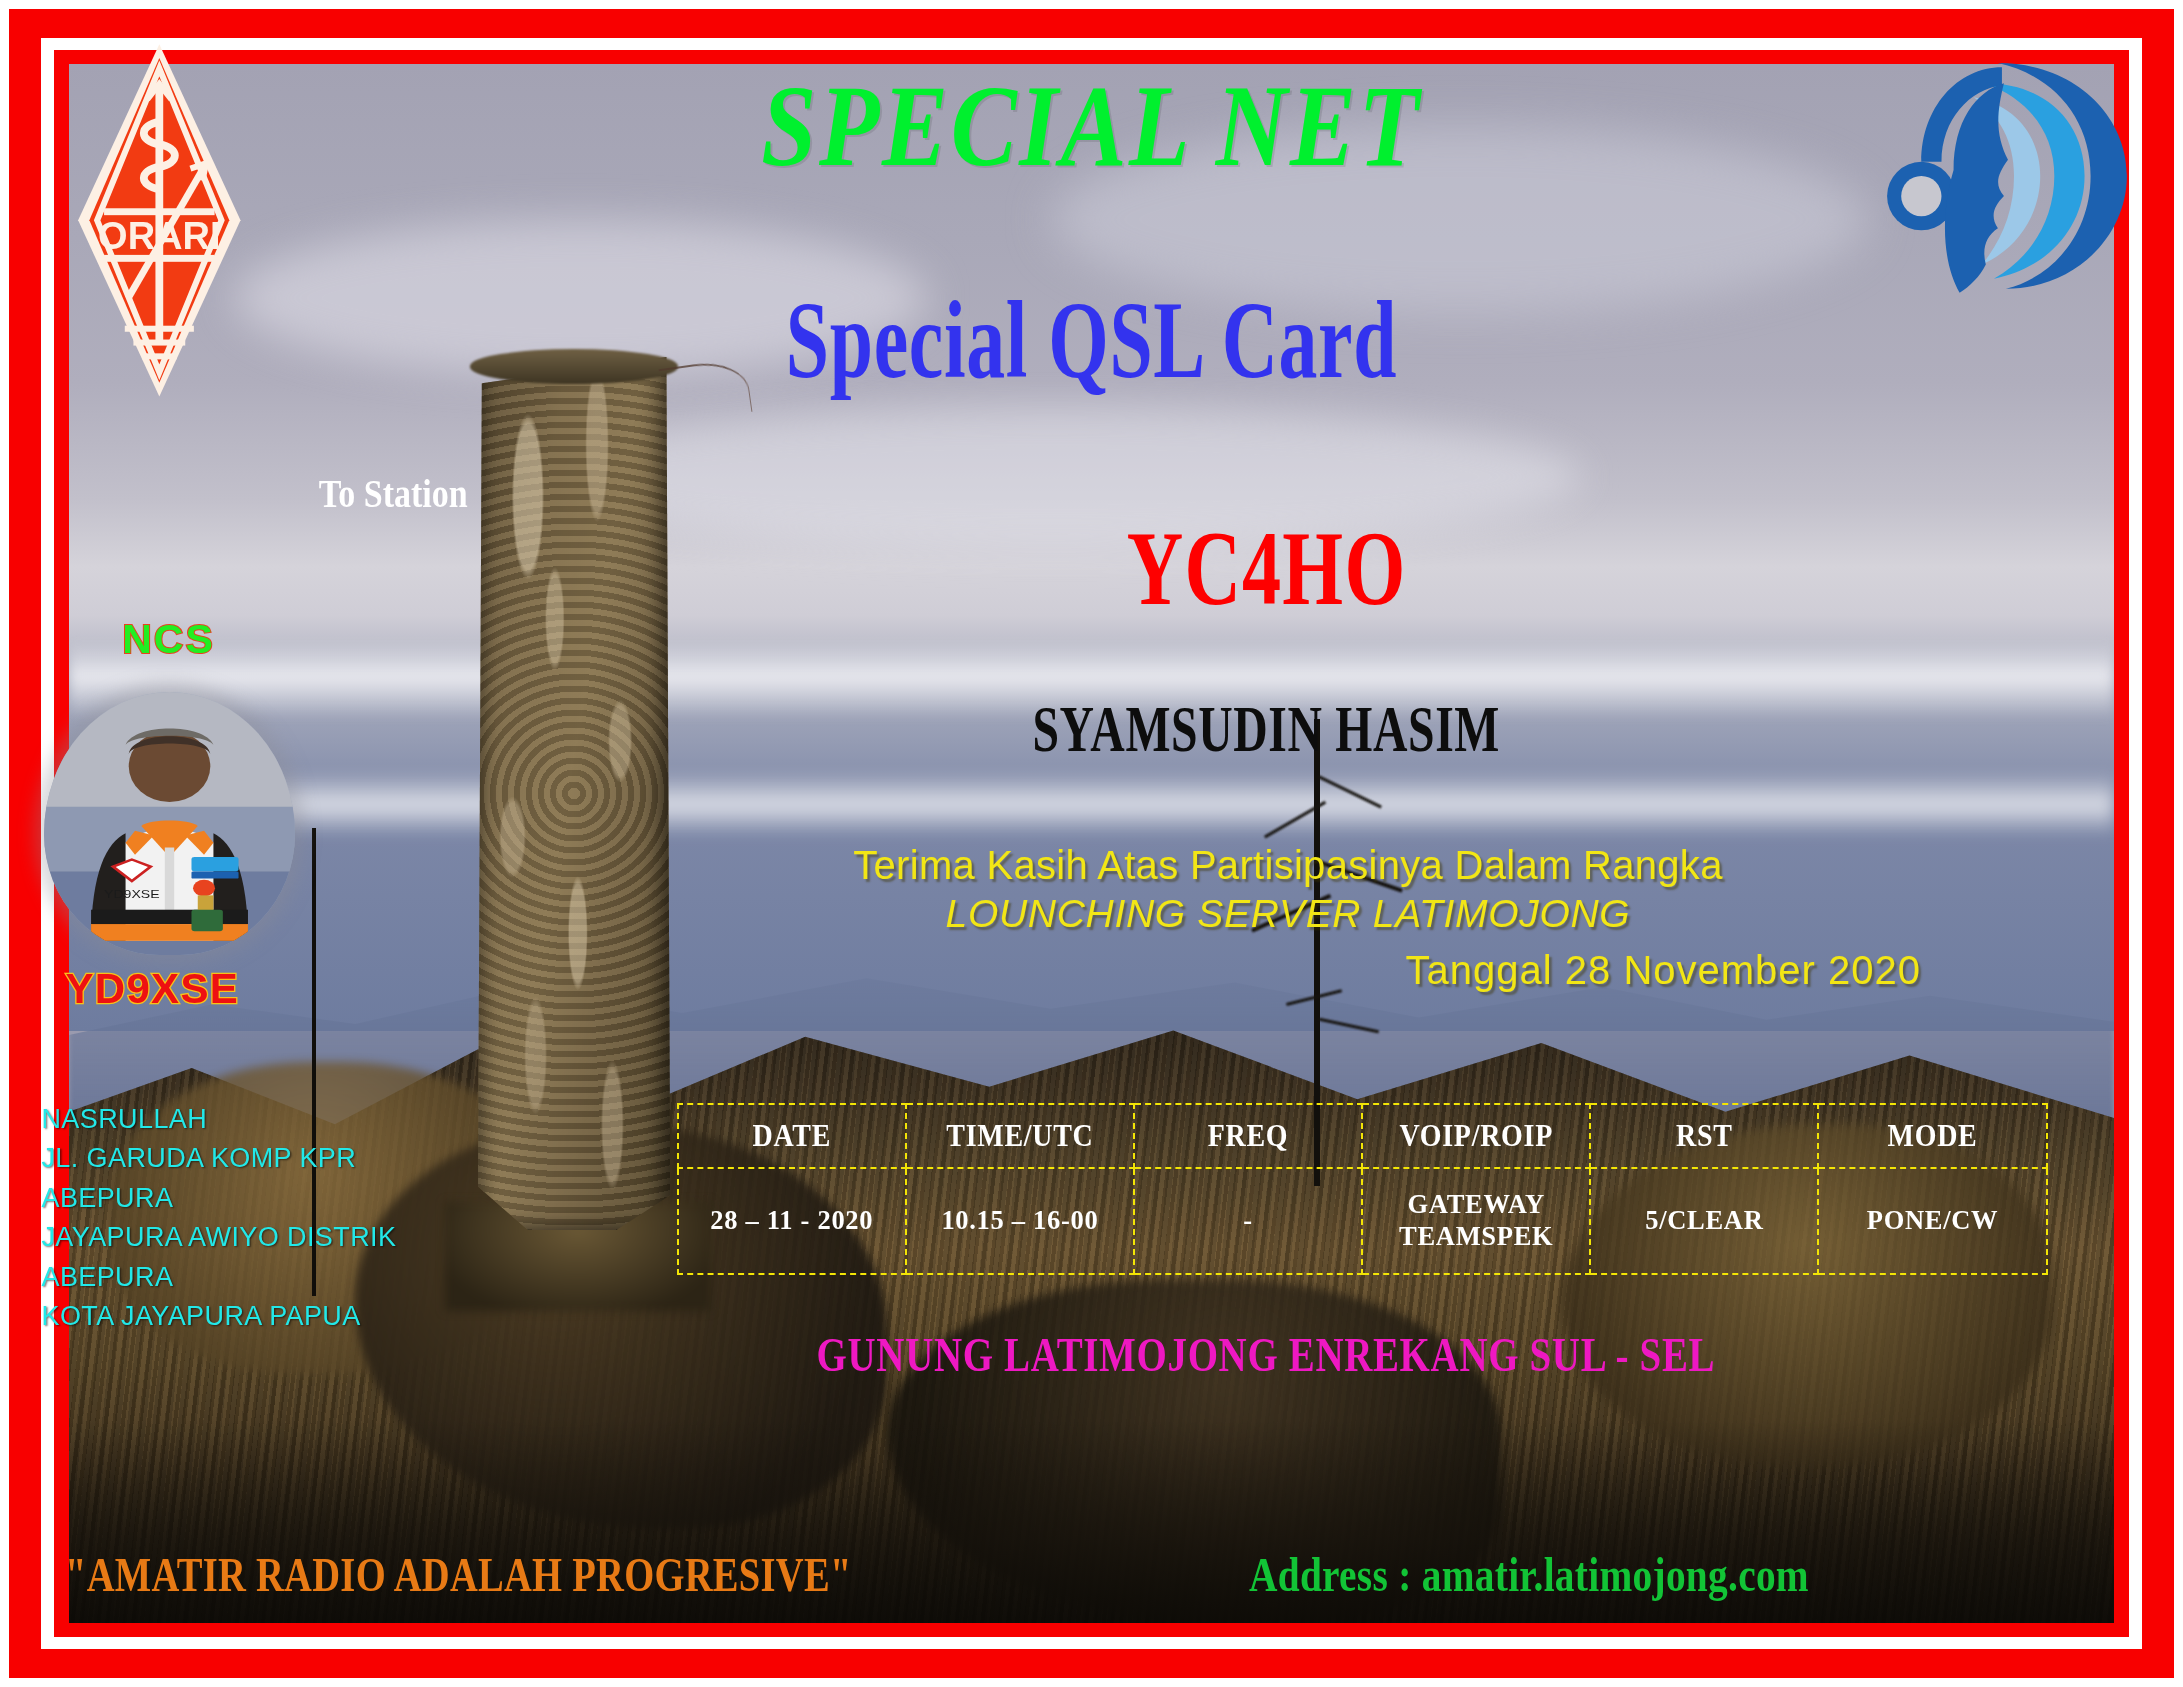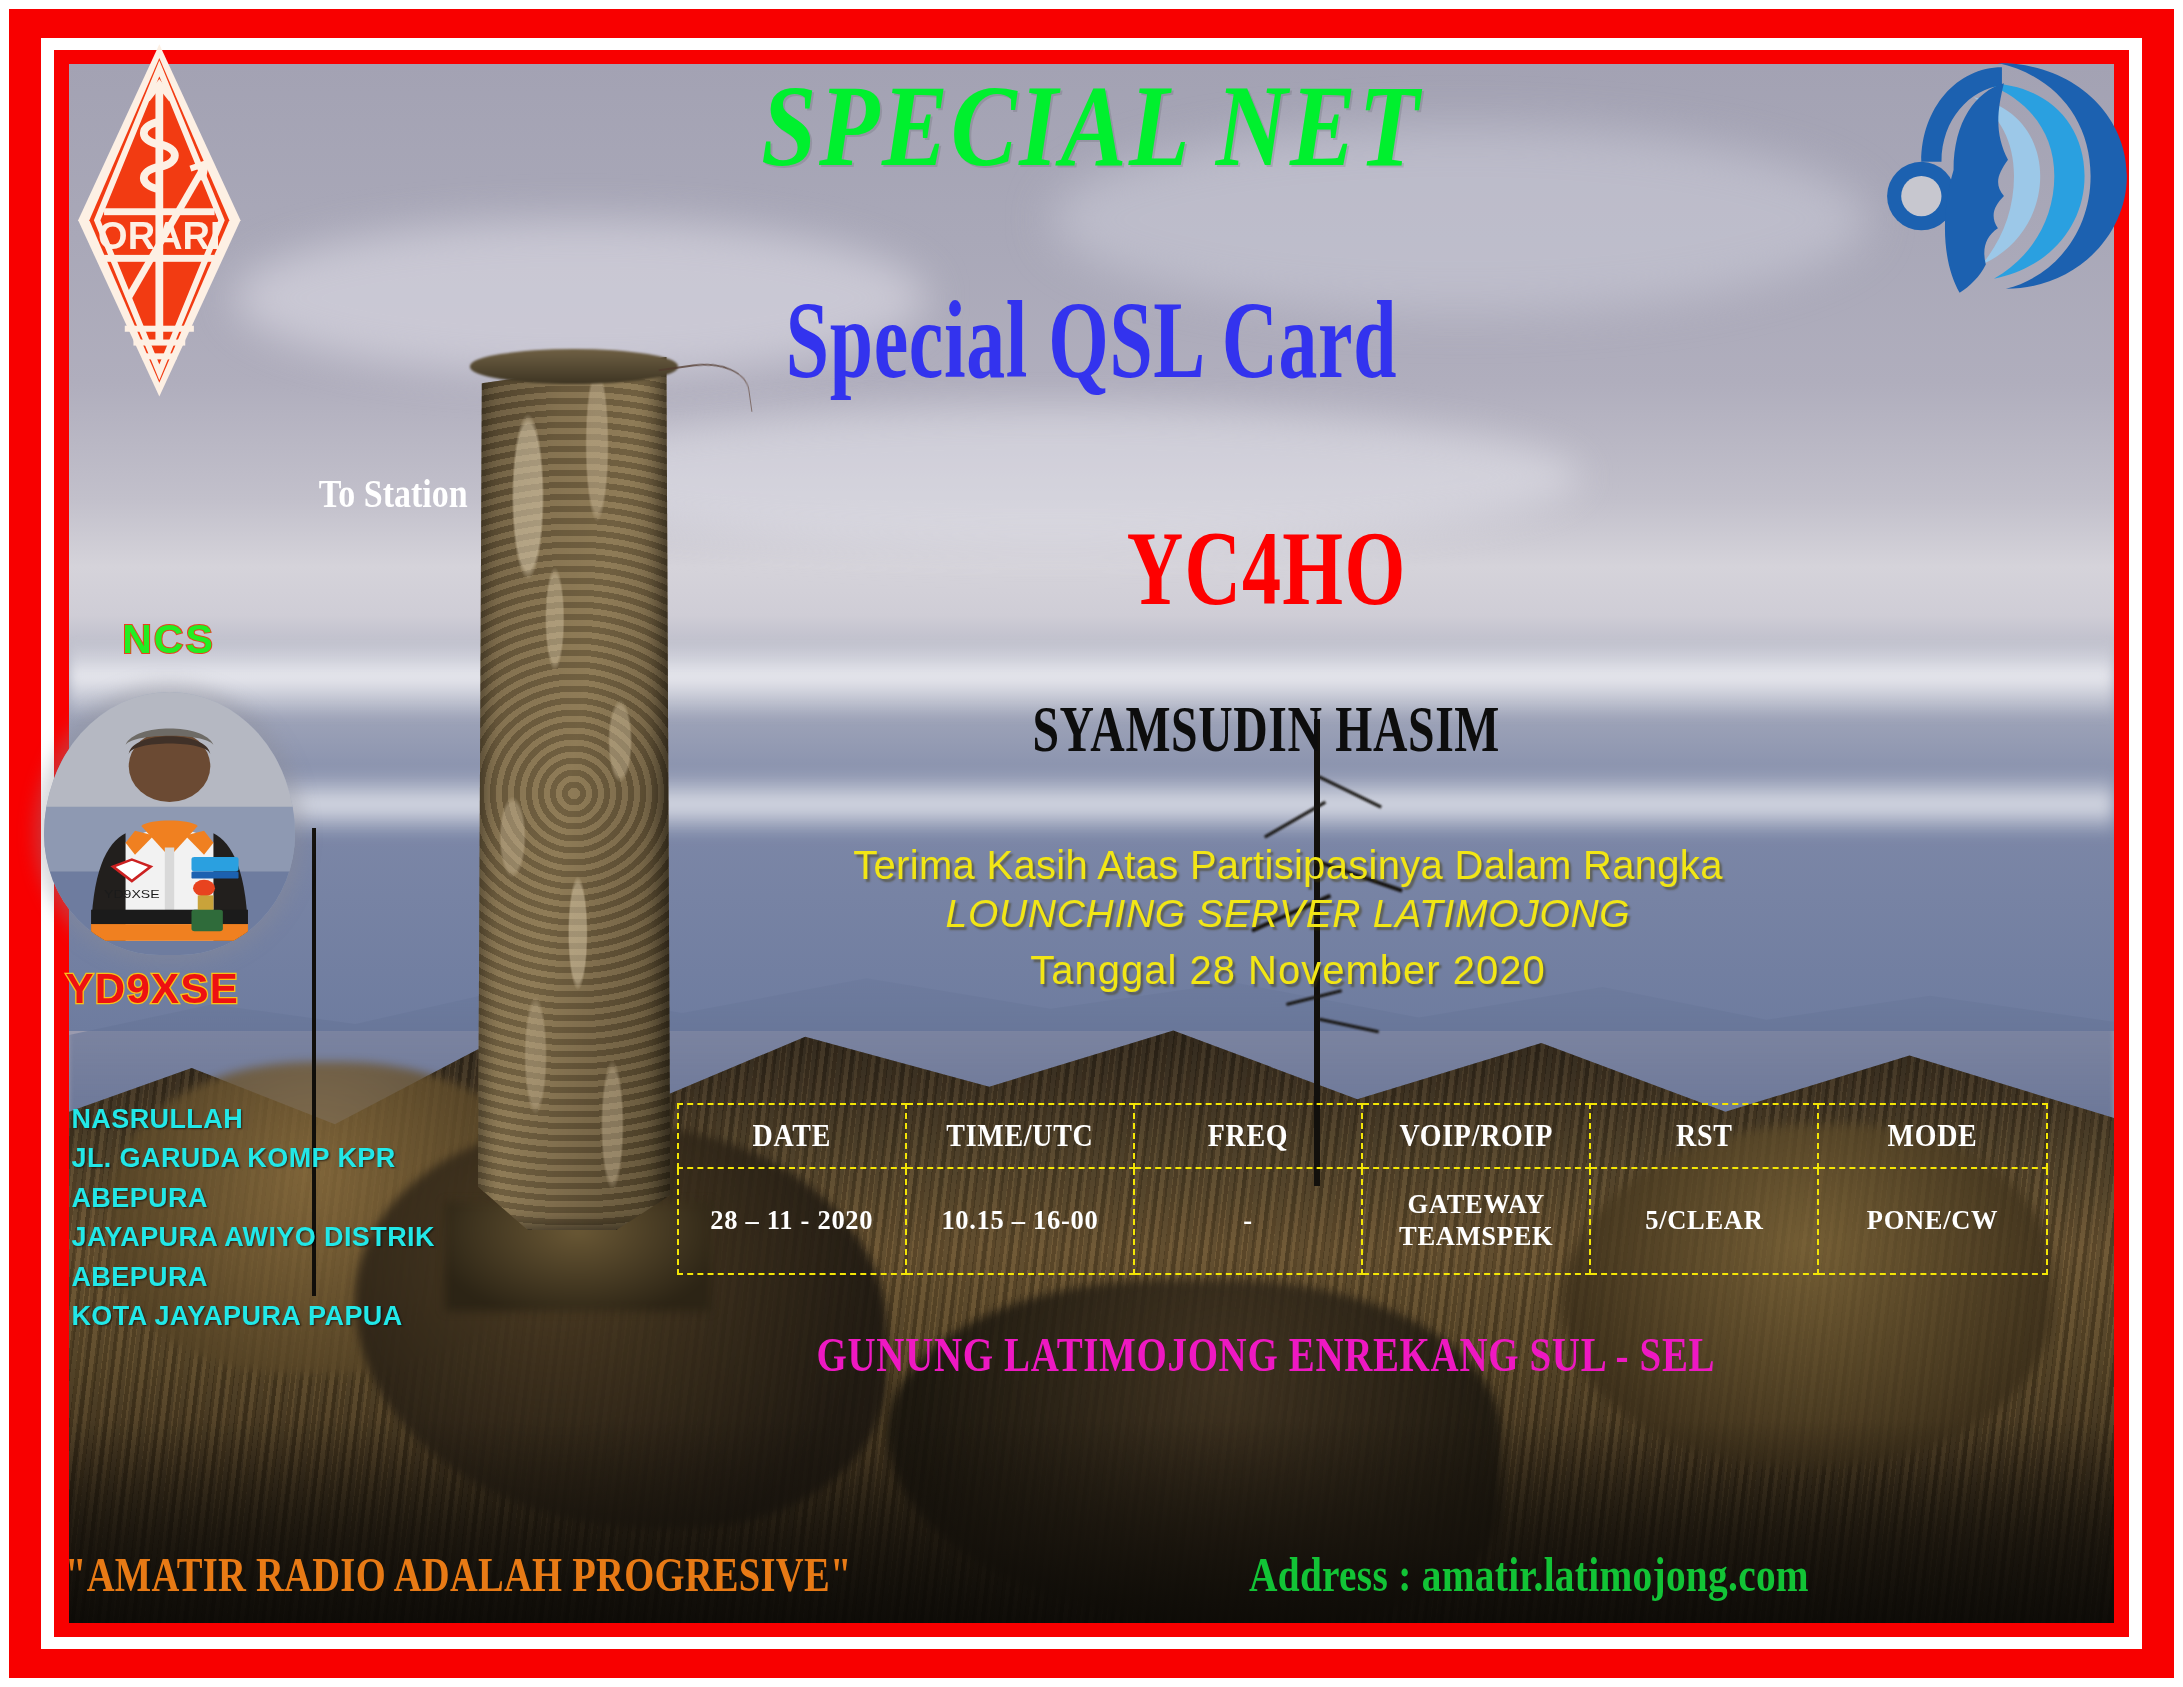--- a/index.html
+++ b/index.html
@@ -124,39 +124,39 @@
      -webkit-text-stroke:2px #e8431f;paint-order:stroke fill;}
   .callsign-ncs{position:absolute;left:3.0%;top:57.2%;font-family:"Liberation Sans",sans-serif;
      font-weight:bold;font-size:42px;color:#ee1111;letter-spacing:1.3px;
      -webkit-text-stroke:2.6px #f7c21a;paint-order:stroke fill;}
 
   .op-photo{position:absolute;left:2.0%;top:41.0%;width:11.5%;height:15.6%;
      border-radius:50% 50% 46% 46%/54% 54% 46% 46%;overflow:hidden;
      box-shadow:0 0 17px 9.3px rgba(140,140,150,.35);}
 
   .addr{position:absolute;left:1.9%;top:65.2%;font-family:"Liberation Sans",sans-serif;
-     font-weight:bold;font-size:27px;line-height:1.46;color:#22e8e8;letter-spacing:0.4px;
-     text-shadow:1.3px 1.3px 2px rgba(0,0,0,.55);margin-left:30px;}
+     font-weight:normal;font-size:27px;line-height:1.46;color:#22e8e8;letter-spacing:0.4px;
+     text-shadow:1.3px 1.3px 2px rgba(0,0,0,.55);}
   .addr div{white-space:nowrap;}
 
   .callsign-main{position:absolute;left:32%;top:30.0%;width:52%;text-align:center;
      font-family:"Liberation Serif",serif;font-weight:bold;font-size:85px;color:#fe0000;
      transform:scaleY(1.25) scaleX(.92);transform-origin:top center;letter-spacing:1.3px;}
   .opname{position:absolute;left:30%;top:41.0%;width:56%;text-align:center;
      font-family:"Liberation Serif",serif;font-weight:bold;font-size:53px;color:#0d0d0d;
      transform:scaleY(1.22) scaleX(.9);transform-origin:top center;letter-spacing:0.7px;}
 
   .thanks{position:absolute;left:30%;top:50.0%;width:58%;text-align:center;
      font-family:"Liberation Sans",sans-serif;font-weight:normal;color:#f2e615;}
   .thanks .l1{font-size:40px;line-height:1.05;letter-spacing:0.3px;
      text-shadow:2.6px 2.6px 2px rgba(60,50,0,.45);}
   .thanks .l2{font-size:39px;font-style:italic;line-height:1.05;margin-top:8px;letter-spacing:0.7px;
      text-shadow:2.6px 2.6px 2px rgba(60,50,0,.45);}
   .thanks .l3{font-size:40px;line-height:1.05;margin-top:14.6px;letter-spacing:1px;
-     text-shadow:2.6px 2.6px 2px rgba(60,50,0,.45);}
+     text-shadow:2.6px 2.6px 2px rgba(60,50,0,.45);text-align:right;}
 
   .qtable{position:absolute;left:31.0%;top:65.4%;width:62.8%;height:10.2%;
      border:2px dashed #f3e505;border-collapse:collapse;table-layout:fixed;}
   .qtable td{border:2px dashed #f3e505;text-align:center;vertical-align:middle;color:#ffffff;
      font-family:"Liberation Serif",serif;font-weight:bold;}
   .qtable .hd td{font-size:28px;letter-spacing:0.7px;padding:6.6px 0;transform:scaleY(1.1);}
   .qtable .bd td{font-size:26.5px;letter-spacing:0.7px;padding:6.6px 0;line-height:1.2;}
 
   .place{position:absolute;left:28%;top:78.6%;width:60%;text-align:center;
      font-family:"Liberation Serif",serif;font-weight:bold;font-size:41px;color:#ee18c2;

